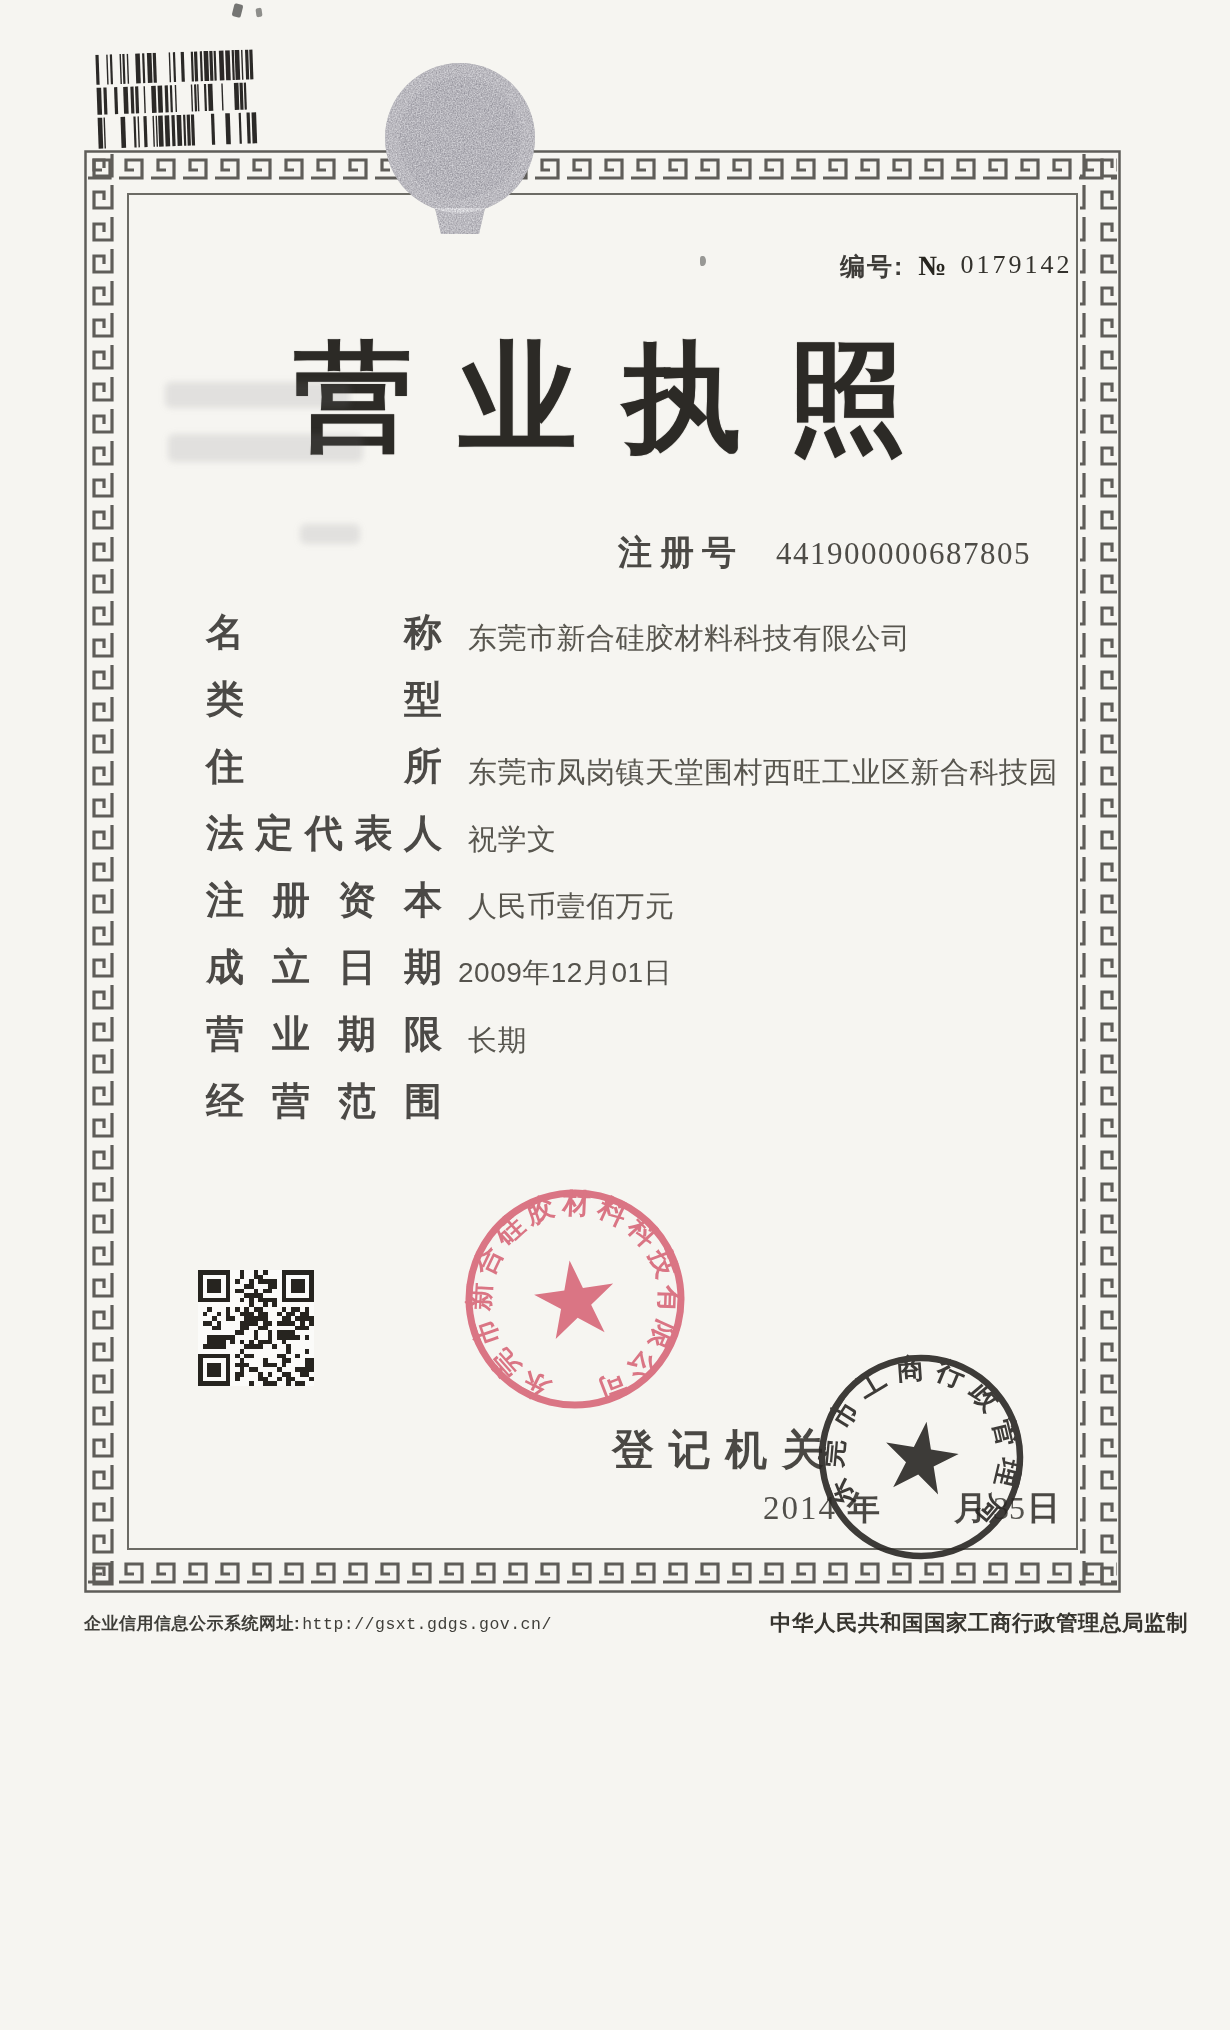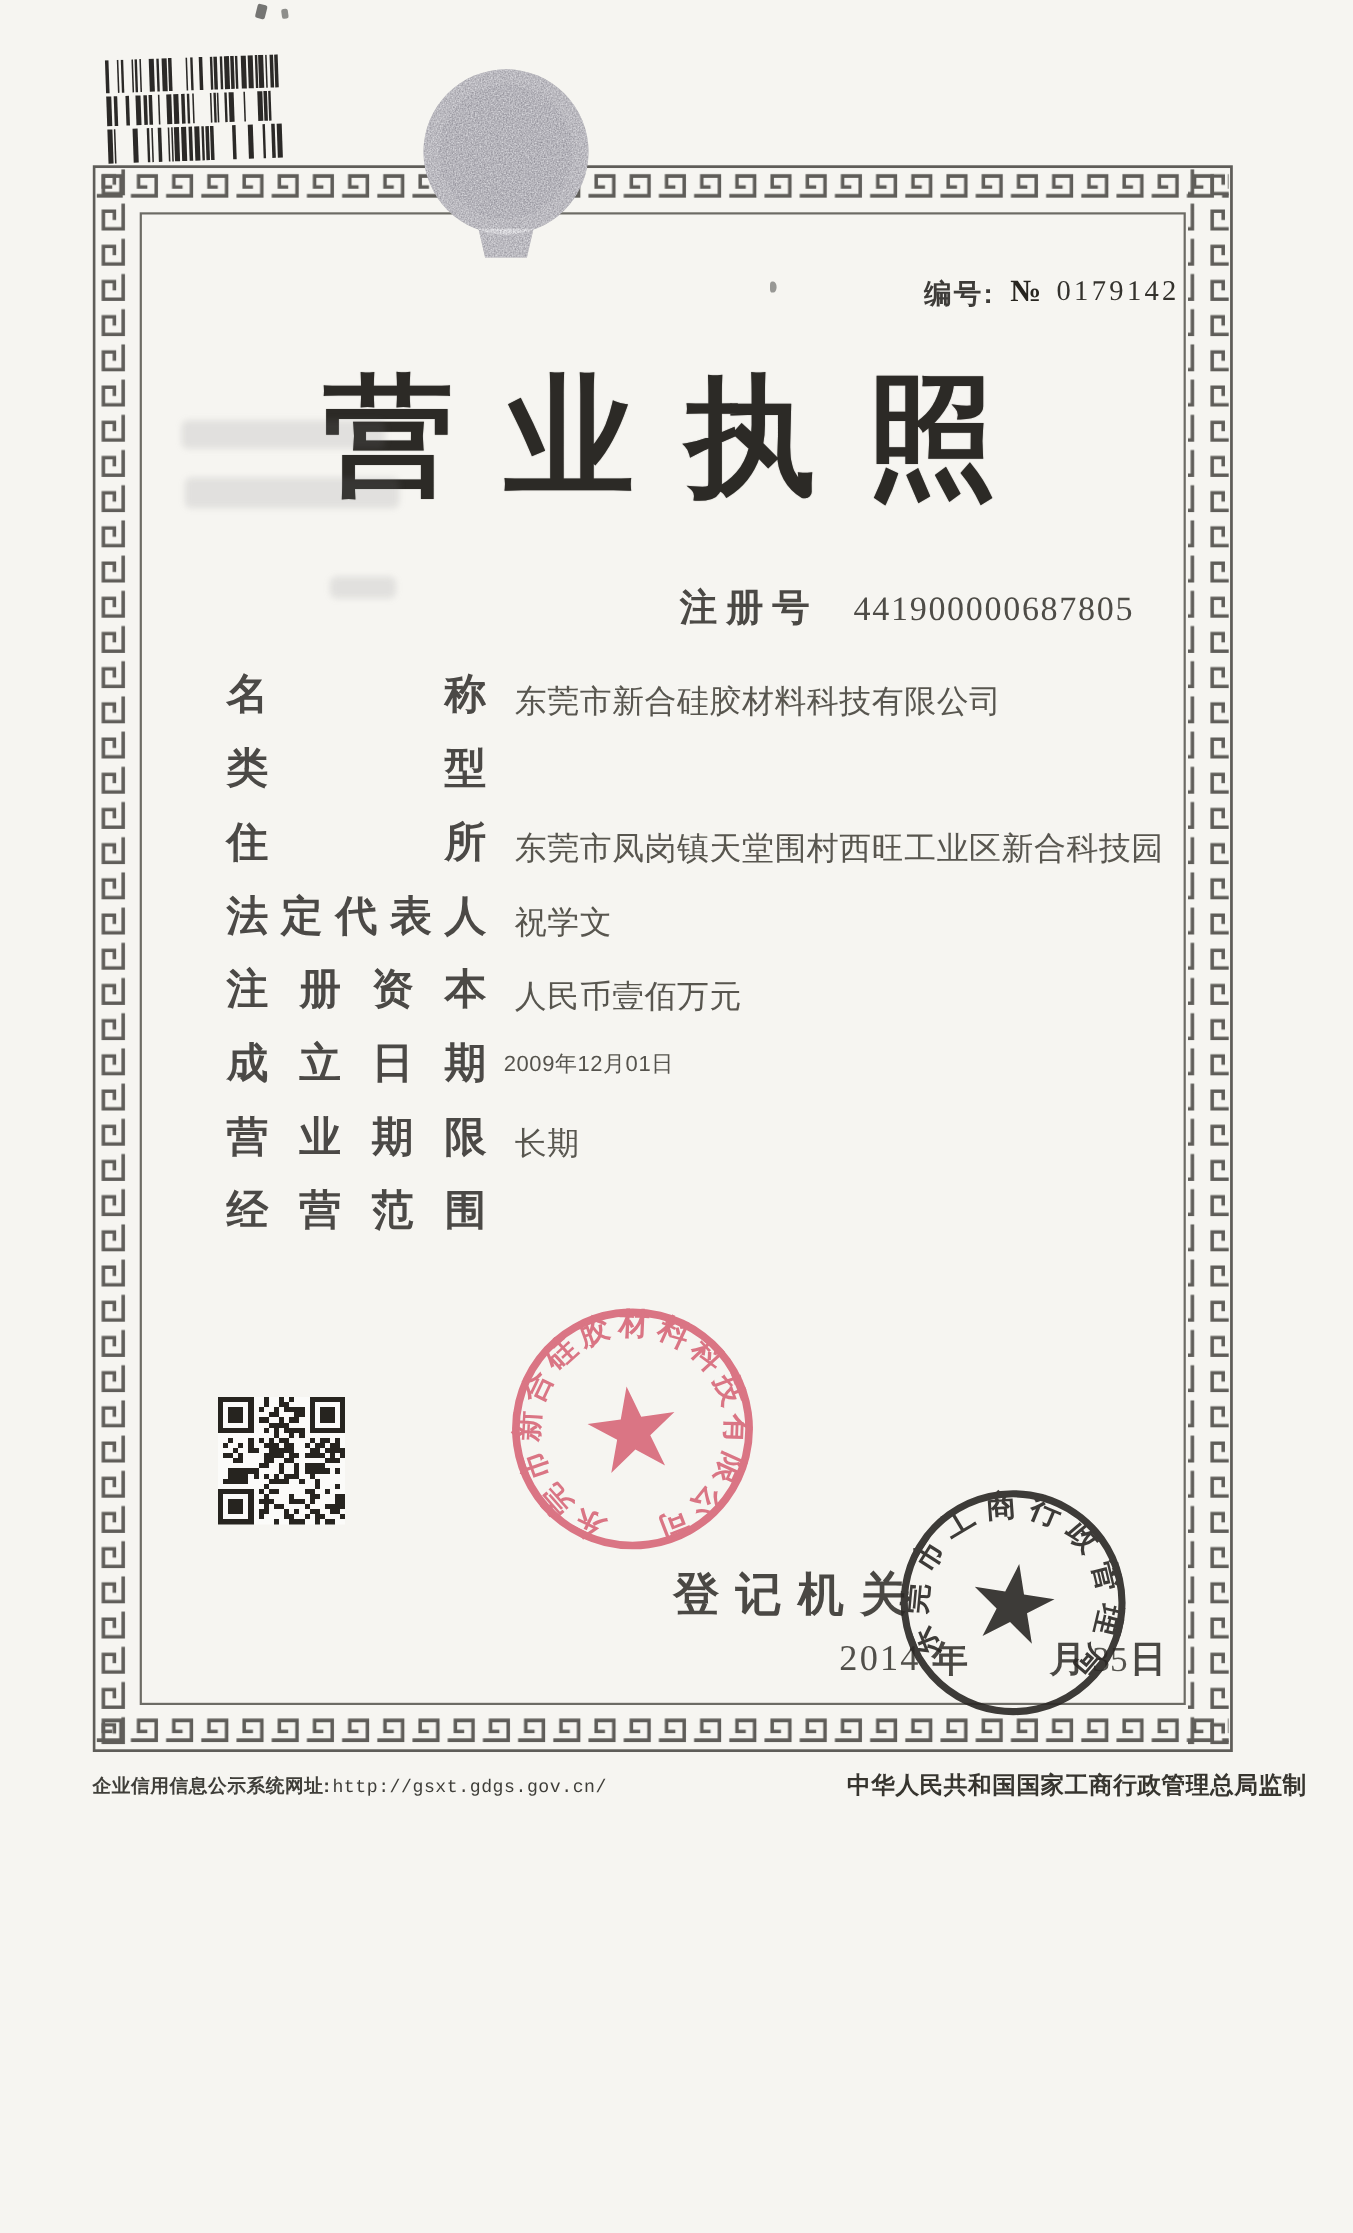--- a/index.html
+++ b/index.html
@@ -31,21 +31,21 @@
   #reg-line .lbl{width:118px;display:flex;justify-content:space-between;font-size:34px;font-weight:600;color:#4b4945;}
   #reg-line .num{margin-left:40px;font-size:31px;letter-spacing:1.5px;color:#4e4c47;font-family:"Liberation Serif",serif;}
 
   
   #fields{left:206px;top:612px;width:880px;}
   .row{display:flex;align-items:flex-start;min-height:67px;}
   .row .lbl{width:236px;display:flex;justify-content:space-between;
     font-size:38px;font-weight:600;color:#4b4946;line-height:1.1;flex:none;
     font-family:"Liberation Serif",serif;}
   .row .val{margin-left:26px;padding-top:9px;font-size:29px;color:#58564f;letter-spacing:.5px;line-height:1.2;}
-  .row .val.date{font-size:20px;color:#55534d;margin-left:16px;}
+  .row .val.date{font-size:28px;color:#55534d;margin-left:16px;}
   .row .val.scope{font-size:20.5px;line-height:29px;width:618px;padding-top:6px;letter-spacing:.2px;}
   .scope-seg1{color:#6f6d66;}
   .scope-seg2{color:#474540;font-weight:700;}
 
   
   #qr{left:198px;top:1270px;width:116px;height:116px;}
   #company-seal{left:442px;top:1166px;width:266px;height:266px;opacity:.82;}
   #registry-stamp{left:812px;top:1348px;width:218px;height:218px;opacity:.9;}
 
   #registry-line{left:612px;top:1422px;width:212px;display:flex;justify-content:space-between;

